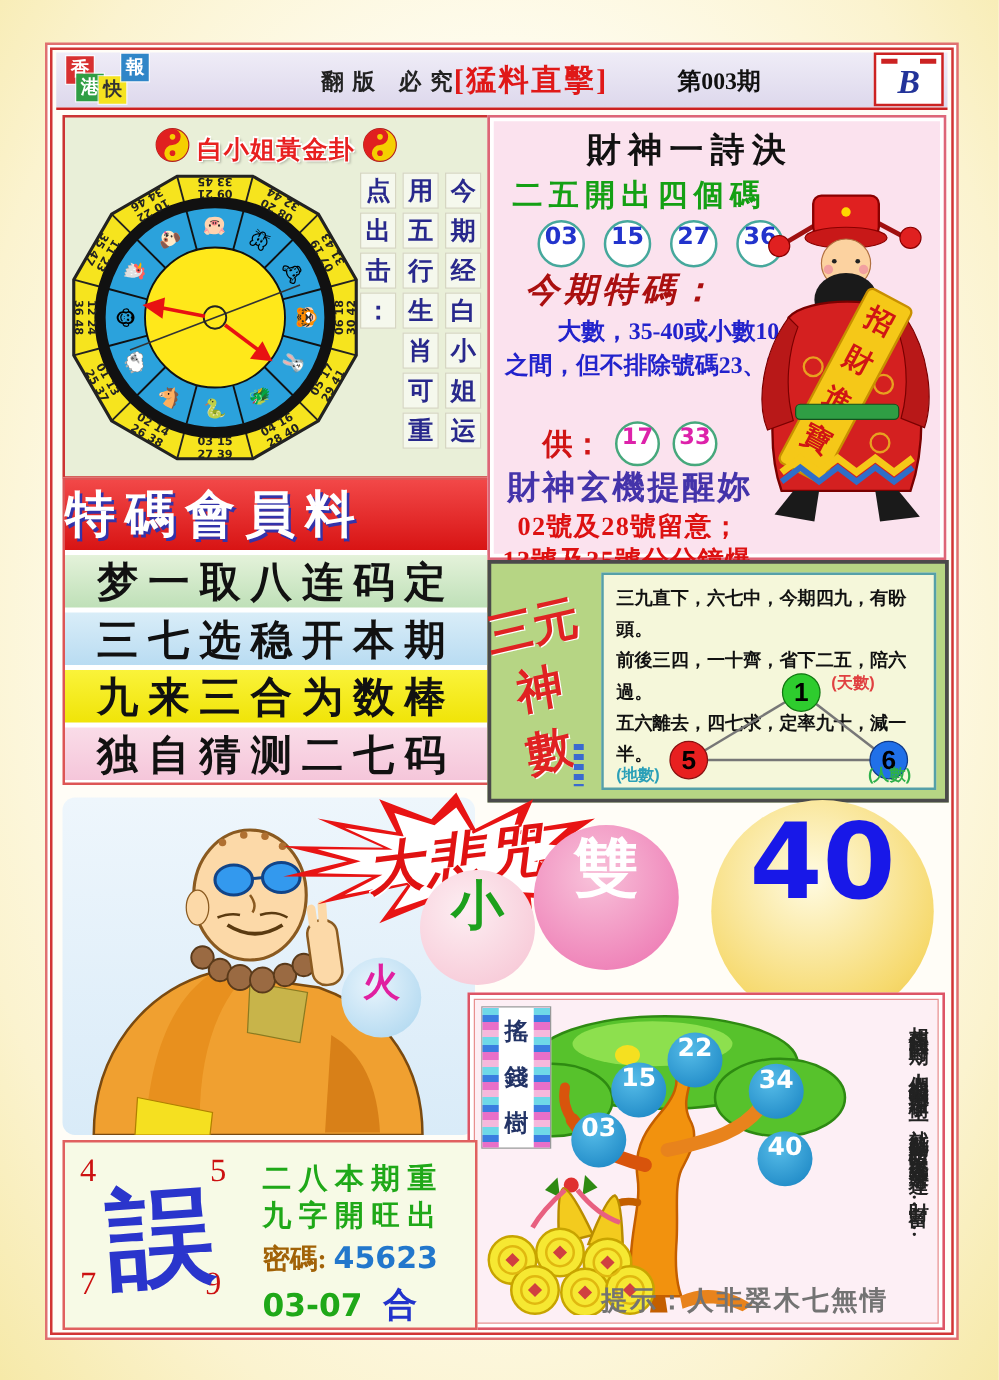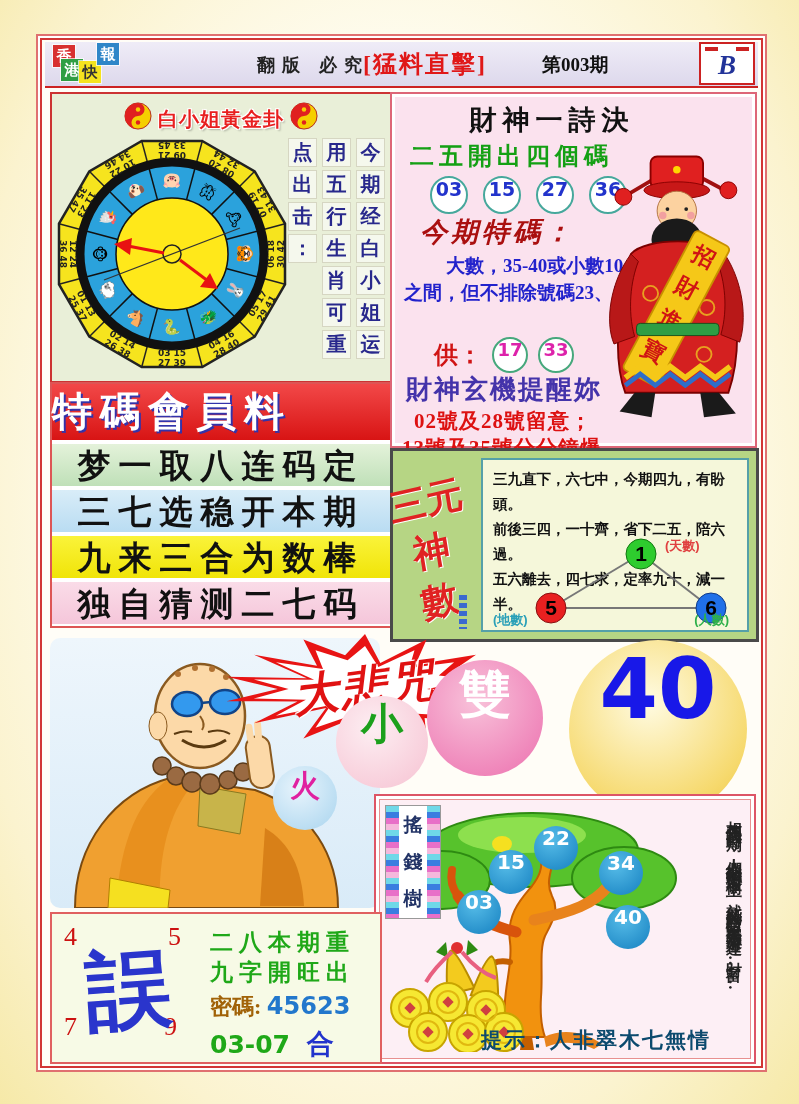--- a/index.html
+++ b/index.html
@@ -106,21 +106,21 @@
   .tl-stripe{width:13px;background:repeating-linear-gradient(180deg,#6fd8e8 0 6px,#3a7de0 6px 12px,#e86fc8 12px 18px,#f5b8dc 18px 24px);}
   .tl-chars{flex:1;display:flex;flex-direction:column;justify-content:space-around;align-items:center;
             font:900 19px "Liberation Serif",serif;color:#223366;}
   #tree-svg{position:absolute;left:6px;top:6px;}
   .tree-ball{position:absolute;width:44px;height:44px;line-height:44px;border-radius:50%;text-align:center;
              background:radial-gradient(circle at 40% 32%,#56bce8,#1580c0);color:#fff;
              font:900 20px "DejaVu Sans",sans-serif;}
   .story{position:absolute;right:8px;top:12px;height:218px;writing-mode:vertical-rl;
          font:900 16px "Liberation Serif",serif;color:#222;letter-spacing:3px;line-height:23px;}
   .hint{position:absolute;left:70px;right:8px;bottom:8px;text-align:center;
-        font:900 21px "Liberation Serif",serif;color:#0c4a6e;letter-spacing:2px;}
+        font:900 21px "Liberation Serif",serif;color:#737373;letter-spacing:2px;}
   
   .secret{position:absolute;left:8px;top:872px;width:328px;height:148px;background:#f7fae6;
           border:2px solid #e06060;}
   .corner{position:absolute;font:26px "Liberation Serif",serif;color:#cc1111;}
   .c0{left:12px;top:8px;} .c1{left:116px;top:8px;} .c2{left:12px;top:98px;} .c3{left:112px;top:98px;}
   .bigchar{position:absolute;left:34px;top:18px;font:900 86px "Liberation Serif",serif;color:#2a35cc;
            transform:rotate(-4deg);}
   .sec-right{position:absolute;left:158px;top:14px;width:166px;}
   .sec-line{font:900 23px "Liberation Serif",serif;color:#1fa818;letter-spacing:6px;line-height:30px;}
   .sec-pw{margin-top:4px;font:900 22px "Liberation Serif",serif;}

